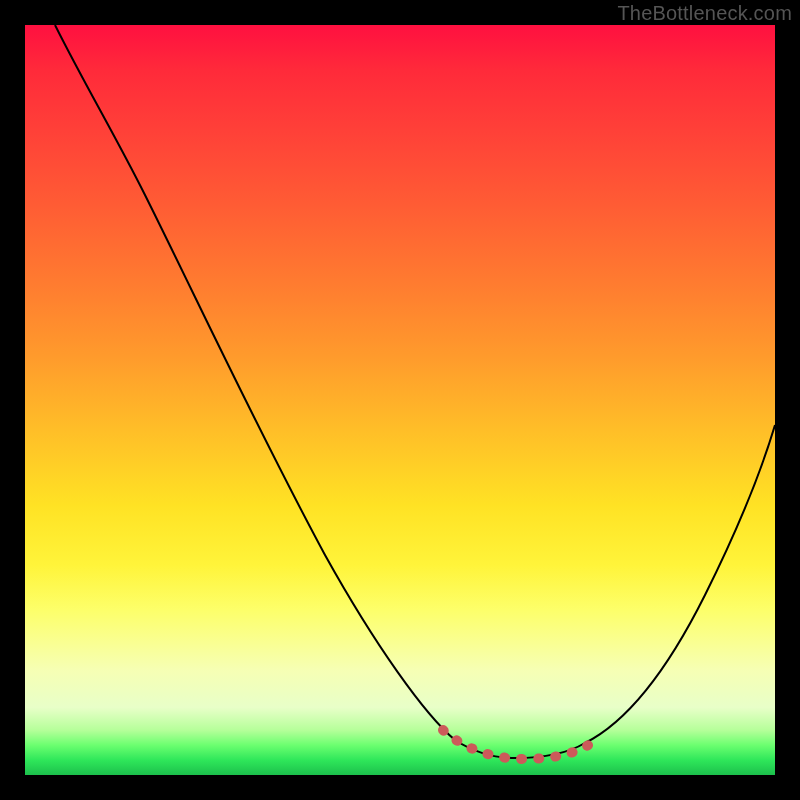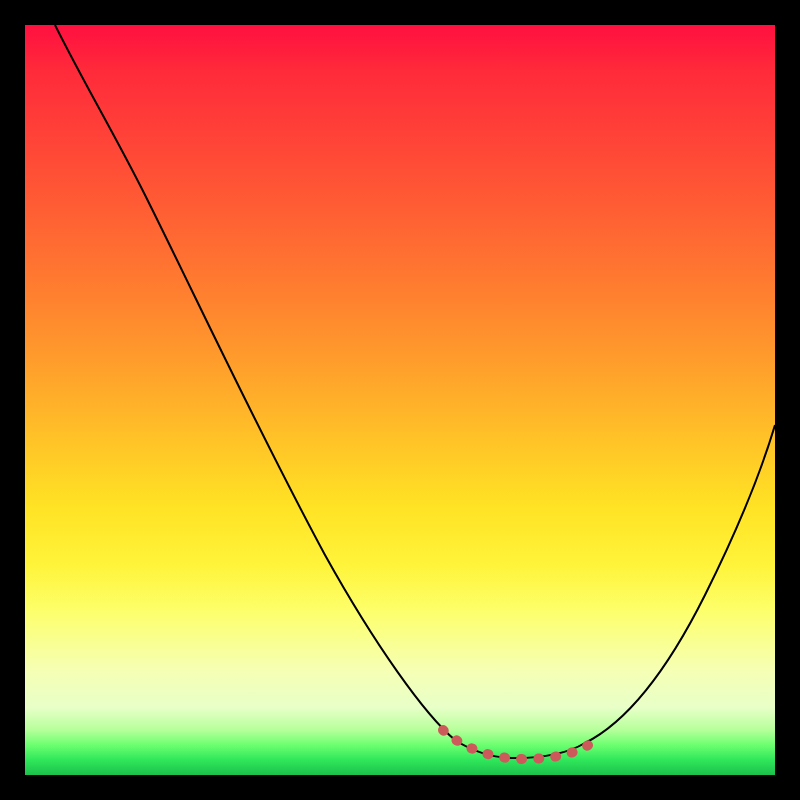--- a/index.html
+++ b/index.html
@@ -70,20 +70,21 @@
     font-size: 20px;
     font-weight: 500;
     letter-spacing: 0.2px;
   }
 </style>
 </head>
 <body>
 
 <div class="frame">
 
+  <div class="attribution">TheBottleneck.com</div>
 
   <div class="plot-area">
     <svg class="curve-svg" viewBox="0 0 750 750" preserveAspectRatio="none">
 
       <path class="curve-path" d="M 30 0
                C 60 60, 90 110, 120 170
                C 170 270, 230 400, 300 530
                C 350 620, 400 690, 430 715
                C 450 728, 470 733, 490 733
                C 515 733, 540 730, 560 718

